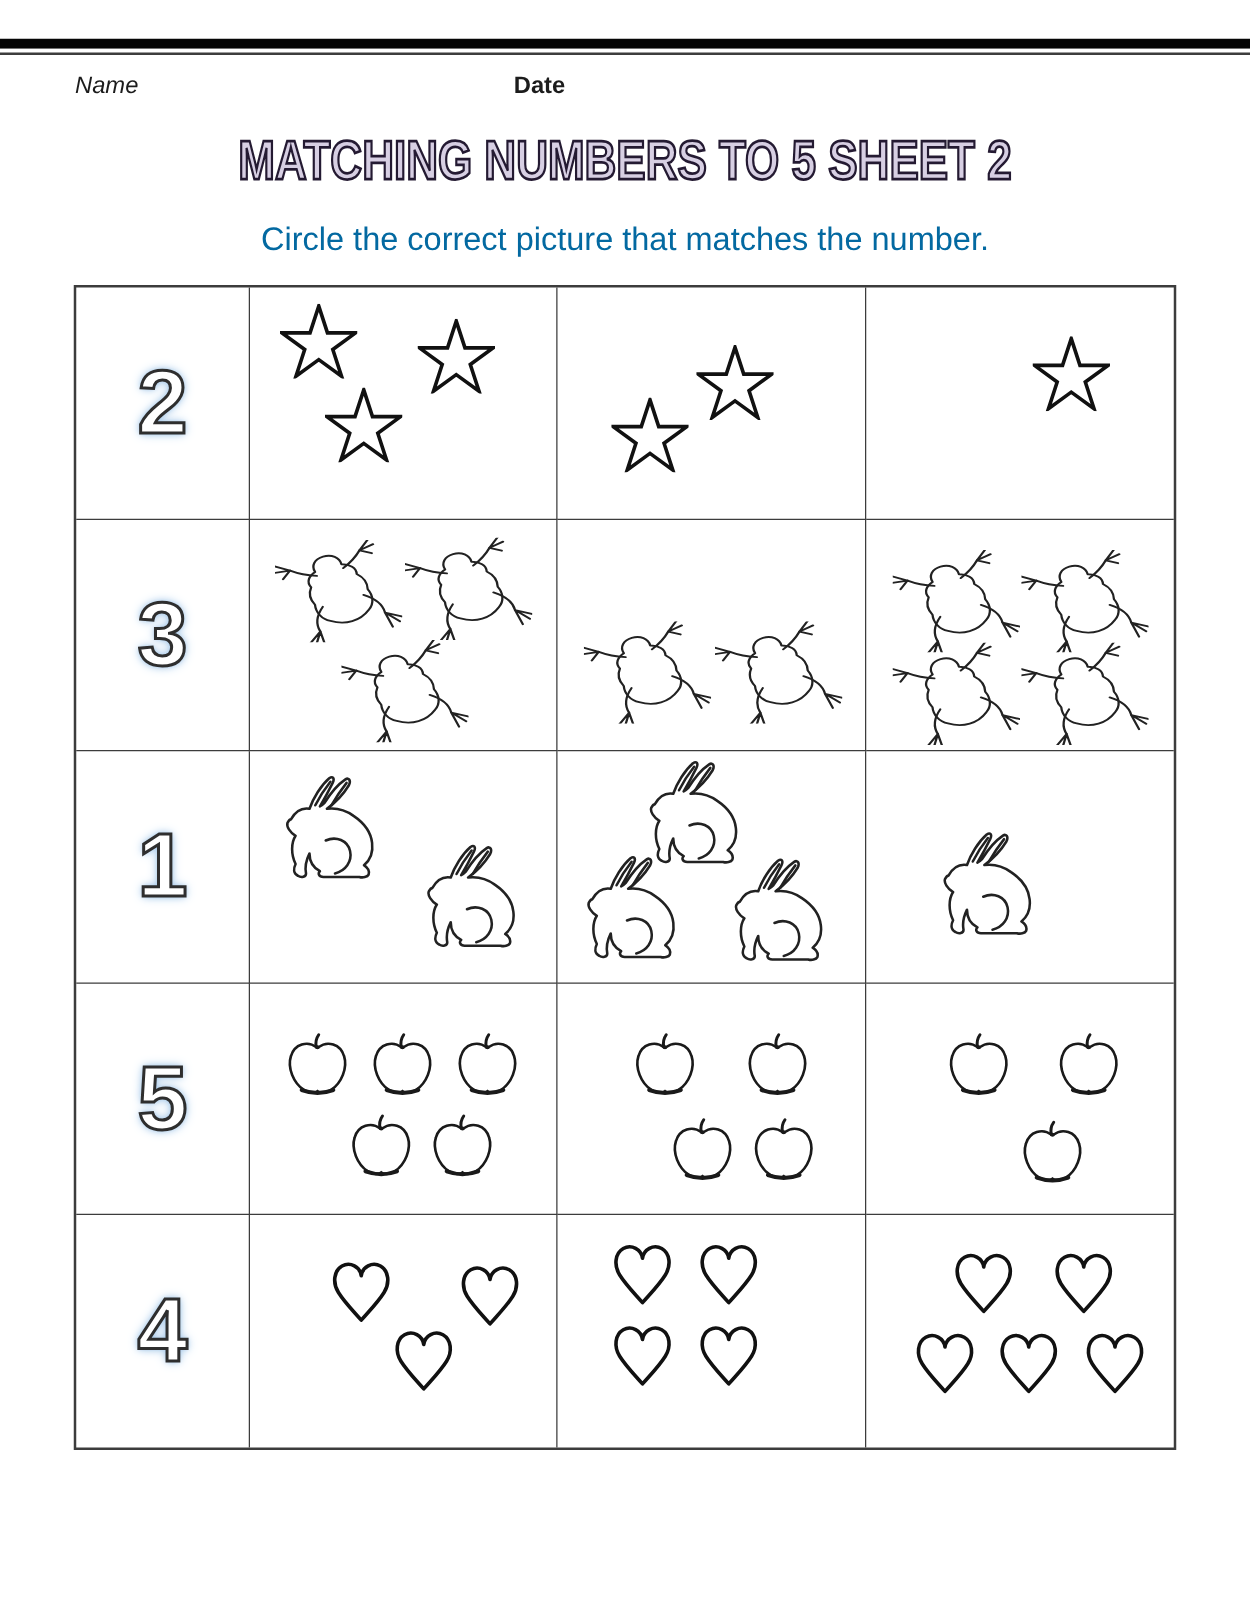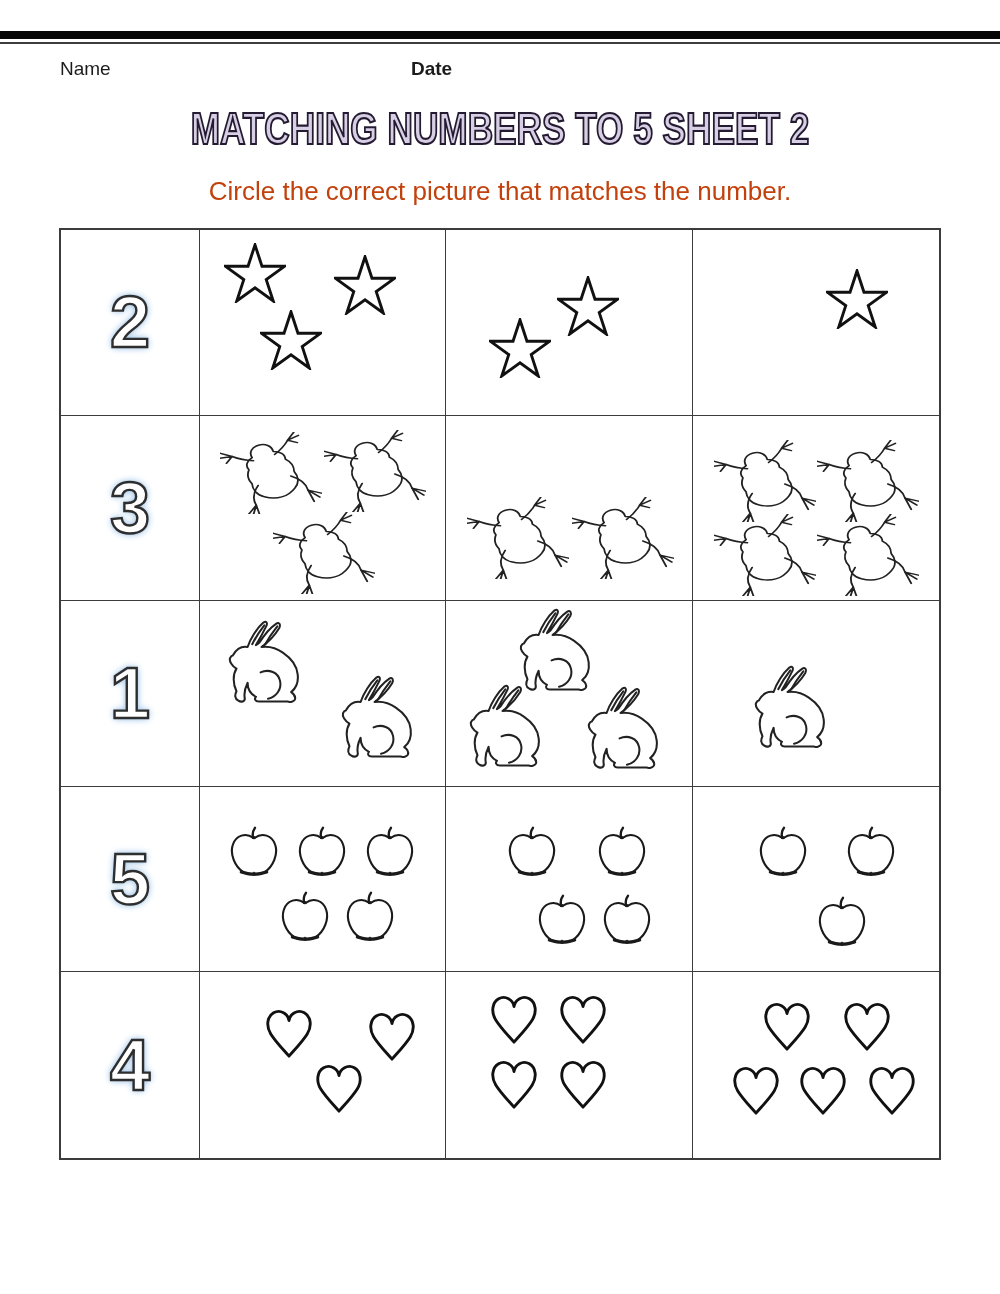--- a/index.html
+++ b/index.html
@@ -6,30 +6,30 @@
   body{background:#ffffff;font-family:"Liberation Sans",sans-serif;}
   .page{position:relative;width:1000px;height:1294px;background:#ffffff;overflow:hidden;}
 
   
   .top-rule{position:absolute;left:0;top:31px;width:100%;}
   .top-rule .thick{height:8px;background:#050505;}
   .top-rule .gap{height:3px;background:#ffffff;}
   .top-rule .thin{height:2px;background:#3d3d3d;}
 
   .meta-label{position:absolute;top:58px;font-size:19px;color:#1c1c1c;}
-  .name-label{left:60px;}
+  .name-label{left:60px;font-style:italic;}
   .date-label{left:411px;font-weight:bold;}
 
   .title{position:absolute;top:104px;left:0;width:100%;text-align:center;
          font-size:44px;font-weight:bold;letter-spacing:0px;white-space:nowrap;
          color:var(--title-fill);
          -webkit-text-stroke:2.2px var(--title-outline);
          transform:scaleX(0.80);transform-origin:50% 50%;}
   .instruction{position:absolute;top:176px;left:0;width:100%;text-align:center;
-               font-size:26px;color:#c2410c;}
+               font-size:26px;color:#0369a1;}
 
   .worksheet-table{position:absolute;left:59px;top:228px;width:882px;height:932px;
                    display:grid;grid-template-columns:139px repeat(3,1fr);
                    grid-template-rows:repeat(5,1fr);
                    border:2px solid var(--line);box-sizing:border-box;background:#fff;}
   .cell{border-right:1.5px solid var(--line);border-bottom:1.5px solid var(--line);
         box-sizing:border-box;position:relative;}
   .cell:nth-child(4n){border-right:none;}
   .cell:nth-last-child(-n+4){border-bottom:none;}
 

